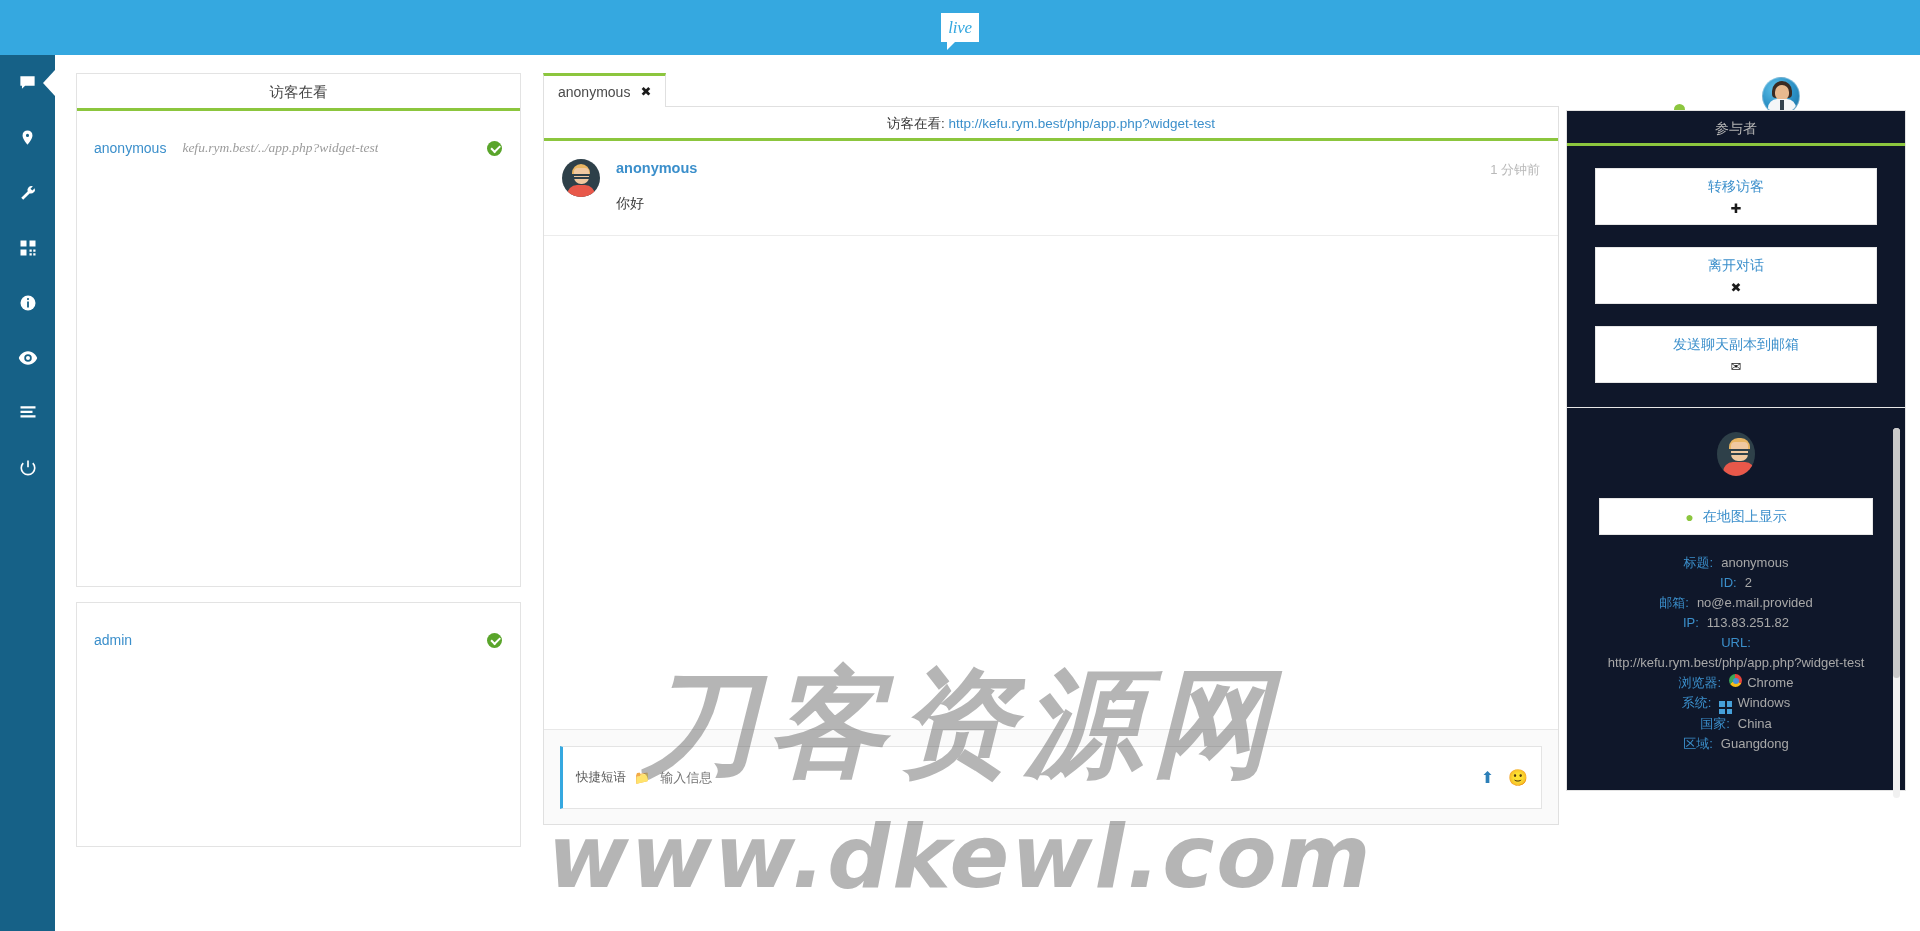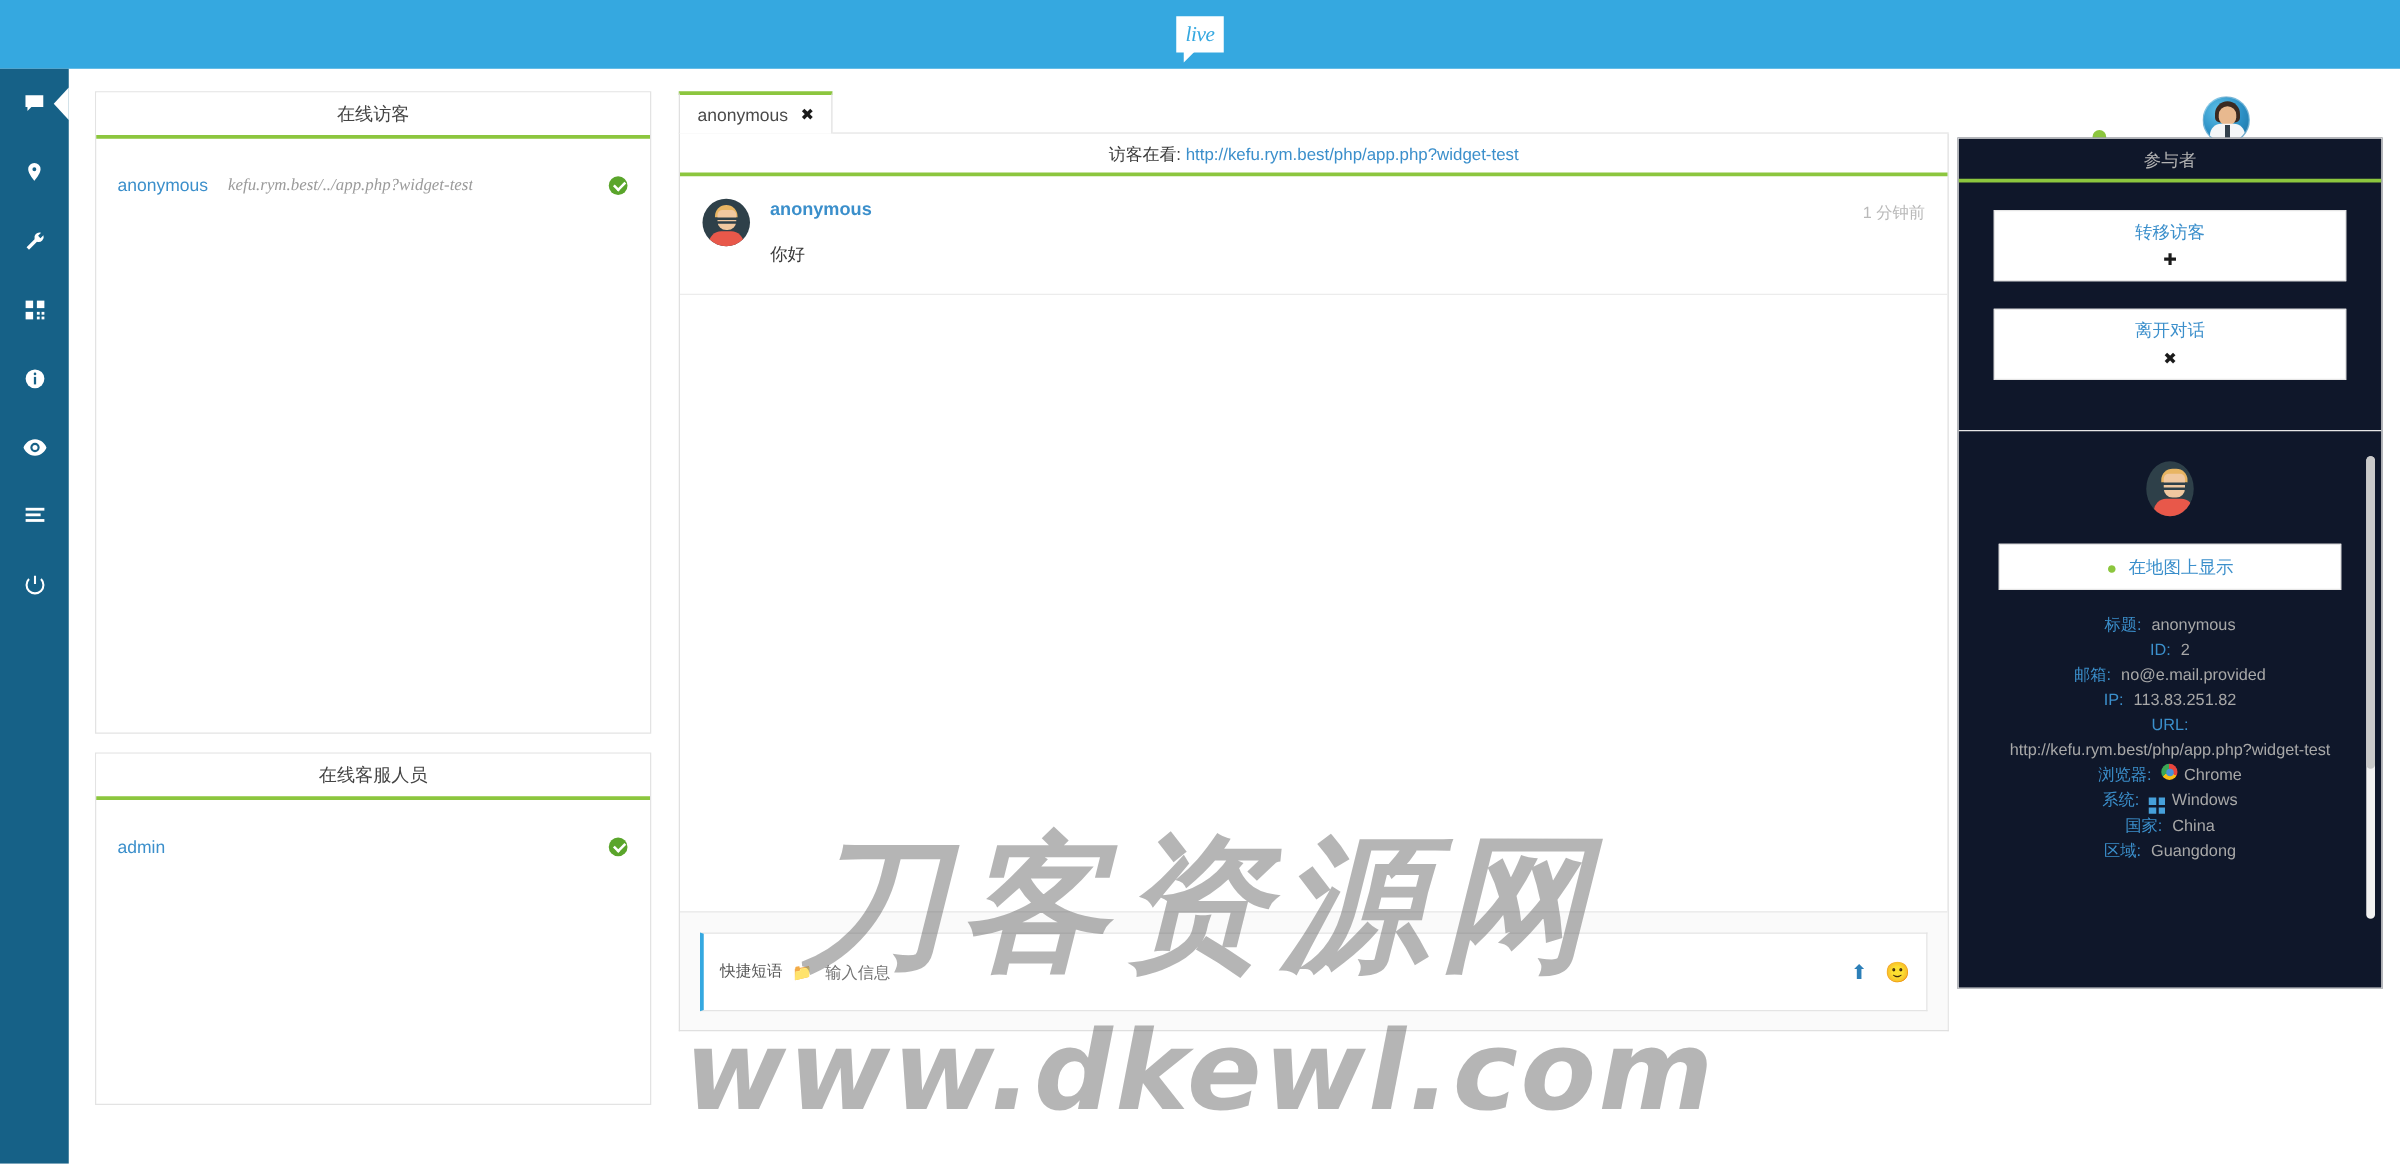--- a/index.html
+++ b/index.html
@@ -387,34 +387,33 @@
           <path d="M12 2v9"></path>
           <path d="M18.4 5.6a9 9 0 11-12.8 0"></path>
         </svg>
     </span>
   </div>
 </div>
 
 <div class="col-left">
 
   <div class="panel">
-    <div class="panel-head">在线访客</div>
+    <div class="panel-head">访客在看</div>
     <div class="panel-body-visitors">
       <div class="list-row" style="margin-top:18px;">
         <span class="list-name">anonymous</span>
         <span class="list-url">kefu.rym.best/../app.php?widget-test</span>
         <span class="ok-dot"></span>
       </div>
     </div>
   </div>
 
   <div class="gap"></div>
 
   <div class="panel">
-    <div class="panel-head">在线客服人员</div>
     <div class="panel-body-operators">
       <div class="list-row" style="margin-top:18px;">
         <span class="list-name">admin</span>
         <span class="ok-dot"></span>
       </div>
     </div>
   </div>
 
 </div>
 
@@ -469,20 +468,24 @@
 
   <div class="rp-actions">
     <div class="act-btn">
       <span class="lbl">转移访客</span>
       <span class="gly">✚</span>
     </div>
     <div class="act-btn">
       <span class="lbl">离开对话</span>
       <span class="gly">✖</span>
     </div>
+    <div class="act-btn" style="margin-bottom:6px;">
+      <span class="lbl">发送聊天副本到邮箱</span>
+      <span class="gly">✉</span>
+    </div>
   </div>
 
   <div class="rp-divider"></div>
 
   <div class="rp-info">
 
     <div class="info-avatar-wrap">
       <div class="avatar-flat info-avatar">
         <div class="av-hair" style="left:12px;top:6px;width:21px;height:11px;"></div>
         <div class="av-face" style="left:13.5px;top:10px;width:17px;height:19px;"></div>

